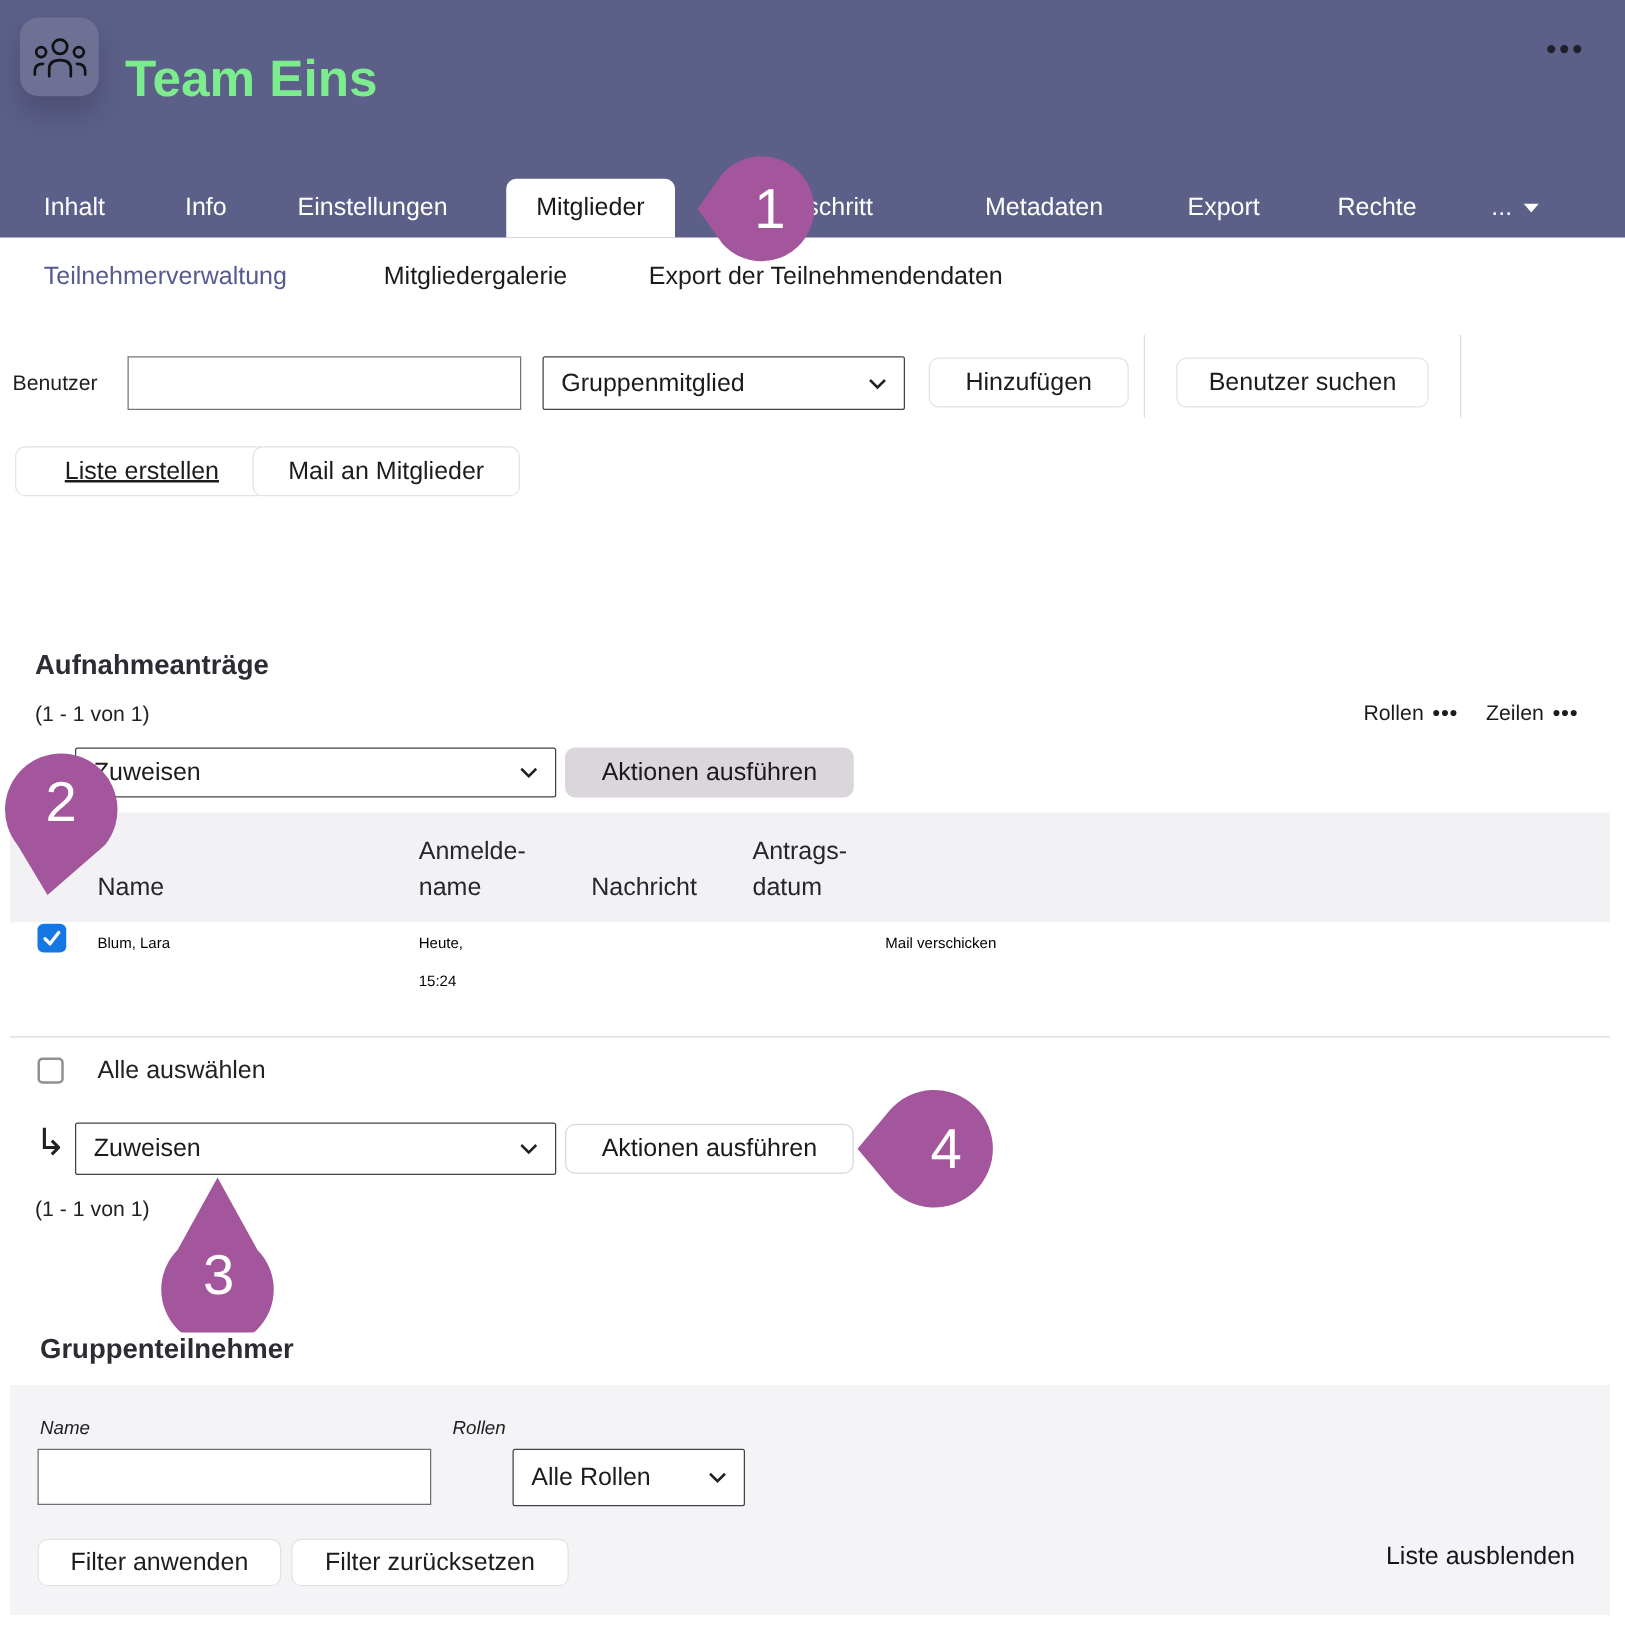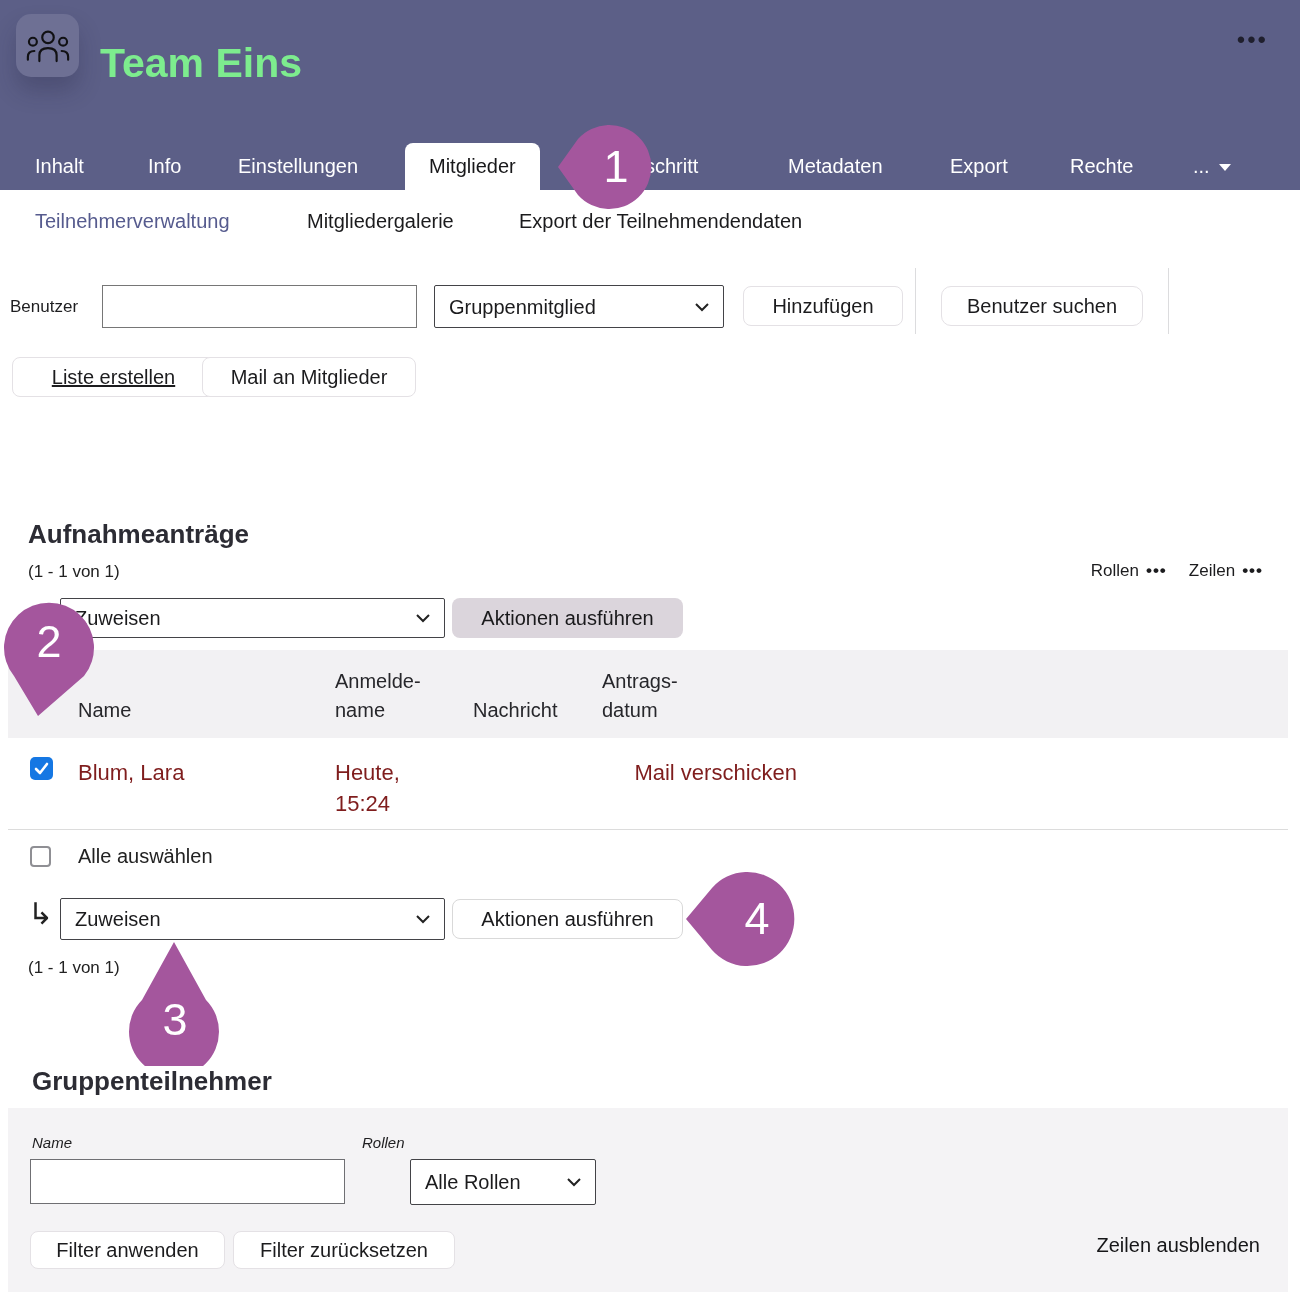--- a/index.html
+++ b/index.html
@@ -35,39 +35,39 @@
   .sel-wrap { position:absolute; }
   .sel-wrap select { width:100%; height:100%; border:1px solid #434347; background:#fff;
     font-size:20px; font-family:inherit; color:#1b1b1d; padding:0 40px 0 14px;
     appearance:none; -webkit-appearance:none; -moz-appearance:none; border-radius:2px; cursor:pointer; }
   .sel-caret { position:absolute; right:14px; top:50%; margin-top:-5px; pointer-events:none; }
   .vdiv { position:absolute; width:1px; background:#dcdcde; }
 
   .label-17 { position:absolute; font-size:17px; color:#1e1e20; }
 
   
-  .h2 { position:absolute; font-size:26px; font-weight:bold; color:#2c2c34; }
+  .h2 { position:absolute; font-size:22px; font-weight:bold; color:#2c2c34; }
   .count { position:absolute; font-size:17px; color:#222; }
   .tbl-menus { position:absolute; right:37px; top:561px; font-size:17px; color:#1c1c1e; }
   .tbl-menus span.menu { cursor:pointer; }
   .tbl-menus .dots { font-weight:bold; letter-spacing:1px; margin-left:7px; }
   .tbl-menus .gap { display:inline-block; width:22px; }
 
   .action-btn-filled { position:absolute; background:#dbd5dc; border:none; border-radius:8px;
     font-size:20px; color:#19191b; font-family:inherit; cursor:pointer; }
   .action-btn-outline { position:absolute; background:#fff; border:1px solid #d9d9d9; border-radius:8px;
     font-size:20px; color:#19191b; font-family:inherit; cursor:pointer; }
 
   
   .tbl { position:absolute; left:8px; width:1280px; }
   .tbl-grid { display:grid; grid-template-columns:70px 257px 138px 129px 220px 1fr; }
   .tbl-head { top:650px; height:88px; background:#f2f1f3; }
   .tbl-head .cell { align-self:end; padding-bottom:13px; font-size:20px; color:#27272b; line-height:29px; }
   .tbl-row { top:738px; height:92px; background:#fff; border-bottom:1px solid #dcdcdc; }
-  .tbl-row .cell { padding-top:19px; font-size:22px; color:#7f1d1d; line-height:31px; }
+  .tbl-row .cell { padding-top:1px; font-size:12px; color:#000000; line-height:31px; }
   .cell-right { text-align:right; padding-right:25px; }
 
   .checkbox { width:23px; height:23px; border-radius:5px; cursor:pointer; }
   .checkbox.checked { background:#1577e3; display:flex; align-items:center; justify-content:center; }
   .checkbox.empty { background:#fff; border:2px solid #8f8f94; border-radius:4px; width:21px; height:21px; }
 
   .select-all-row { position:absolute; left:30px; top:845px; display:flex; align-items:center; }
   .select-all-row .lbl { font-size:20px; color:#222; margin-left:27px; }
 
   .sub-arrow { position:absolute; left:28px; top:896px; font-size:30px; color:#222; }
@@ -129,21 +129,21 @@
   <span class="label-17" style="left:10px; top:297px;">Benutzer</span>
   <input class="txt-input" style="left: 102px; top: 285px; width: 315px; height: 43px;" value="">
   <div class="sel-wrap" style="left:434px; top:285px; width:290px; height:43px;">
     <select><option>Gruppenmitglied</option></select>
     <svg class="sel-caret" width="16" height="10" viewBox="0 0 16 10">
         <polyline points="2,2 8,8 14,2" fill="none" stroke="#222" stroke-width="2"></polyline>
       </svg>
   </div>
   <button class="btn" style="left:743px; top:286px; width:160px; height:40px;">Hinzufügen</button>
   <div class="vdiv" style="left:915px; top:268px; height:66px;"></div>
-  <button class="btn" style="left:941px; top:286px; width:202px; height:40px;border-radius:10px;">Benutzer suchen</button>
+  <button class="btn" style="left:941px; top:286px; width:202px; height:40px;">Benutzer suchen</button>
   <div class="vdiv" style="left:1168px; top:268px; height:66px;"></div>
 
   <button class="btn" style="left:12px; top:357px; width:203px; height:40px;text-decoration:underline;">Liste erstellen</button>
   <button class="btn" style="left:202px; top:357px; width:214px; height:40px;">Mail an Mitglieder</button>
 
   <div class="h2" style="left:28px; top:519px;">Aufnahmeanträge</div>
   <div class="count" style="left:28px; top:562px;">(1 - 1 von 1)</div>
   <div class="tbl-menus">
     <span class="menu"><span>Rollen</span><span class="dots">•••</span></span><span class="gap"></span><span class="menu"><span>Zeilen</span><span class="dots">•••</span></span>
   </div>
@@ -210,21 +210,21 @@
   <input class="txt-input" style="left: 30px; top: 1159px; width: 315px; height: 45px; border-color: rgb(111, 111, 115);" value="">
   <span class="flabel" style="left:362px; top:1134px;">Rollen</span>
   <div class="sel-wrap" style="left:362px; top:1159px; width:234px; height:46px;padding-left:48px;">
     <select><option>Alle Rollen</option></select>
     <svg class="sel-caret" width="16" height="10" viewBox="0 0 16 10">
         <polyline points="2,2 8,8 14,2" fill="none" stroke="#222" stroke-width="2"></polyline>
       </svg>
   </div>
   <button class="btn" style="left:30px; top:1231px; width:195px; height:38px;">Filter anwenden</button>
   <button class="btn" style="left:233px; top:1231px; width:222px; height:38px;">Filter zurücksetzen</button>
-  <span class="filter-link">Zeilen ausblenden</span>
+  <span class="filter-link">Liste ausblenden</span>
 
   <div class="callout c-left" style="left:556px; top:122px; width:96px; height:90px;">
     <svg viewBox="0 0 96 90">
         <path d="M2,45 L22,17 A42 42 0 1 1 22,73 Z" fill="#a4569d"></path>
       </svg>
     <span class="num">1</span>
   </div>
   <div class="callout c-down" style="left:2px; top:596px; width:94px; height:122px;">
     <svg viewBox="0 0 94 122">
         <path d="M36,120 L12,80 A45 45 0 1 1 82,80 Z" fill="#a4569d"></path>

